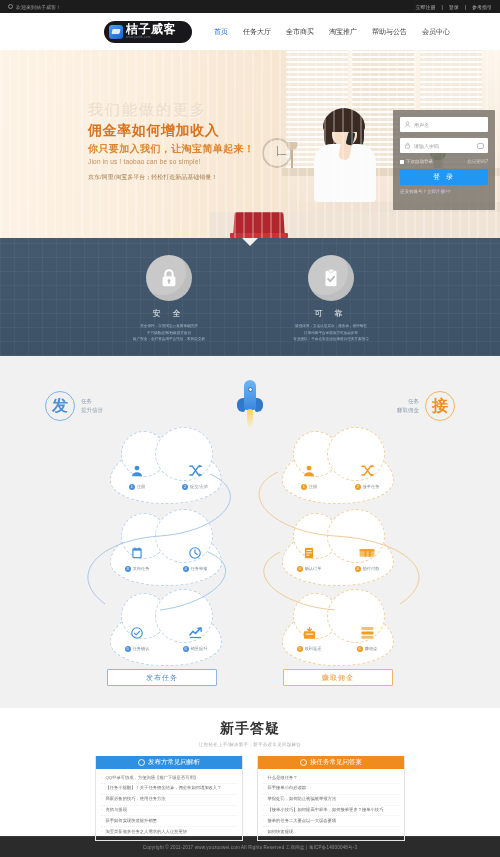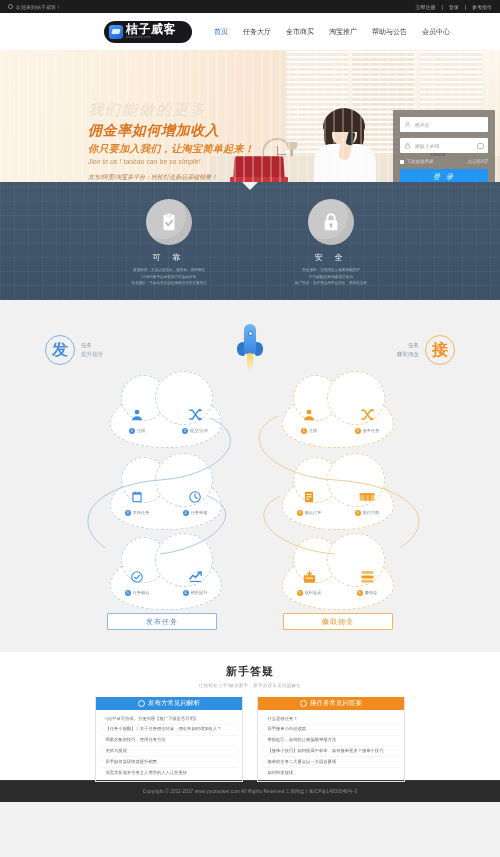--- a/index.html
+++ b/index.html
@@ -48,23 +48,22 @@
   .logo-sub { color:#6c7a88; font-size:3.2px; letter-spacing:.2px; margin-top:1px; }
 
   .nav { display:flex; align-items:center; gap:15px; margin-left:22px; }
   .nav a {
     font-size:7px; color:#3d3d3d; text-decoration:none; white-space:nowrap;
   }
   .nav a.active { color:#1a6fd4; }
 
   
   .hero {
-    height:132px; position:relative; overflow:hidden;
+    height:188px; position:relative; overflow:hidden;
     background:linear-gradient(100deg,#fdf3e6 0%,#fbeedd 28%,#f7e6d2 52%,#efe2d4 74%,#e9ddd0 100%);
-    font-style:italic;
   }
   .hero-blinds{
     position:absolute; inset:0;
     background:repeating-linear-gradient(90deg,rgba(255,255,255,.55) 0 2px,rgba(255,255,255,0) 2px 9px);
     opacity:.5;
   }
   .hero-window{
     position:absolute; right:0; top:0; width:210px; height:152px;
     background:linear-gradient(180deg,#fdf6ec,#f4e6d6);
   }
@@ -306,21 +305,21 @@
   .fbtn{
     width:110px; height:17px; border:1px solid #8fb7e2; color:#5b8dc4;
     font-size:7px; display:flex; align-items:center; justify-content:center;
     background:#fff; border-radius:1px; letter-spacing:1px;
   }
   .fbtn.or{ border-color:#f0b560; color:#e8942a; }
 
   
   .faq{ background:#fff; padding:12px 0 10px; height:128px; }
   .faq-title{
-    text-align:center; font-size:11px; color:#333; font-weight:bold; letter-spacing:1px;
+    text-align:center; font-size:14px; color:#333; font-weight:bold; letter-spacing:1px;
   }
   .faq-sub{
     text-align:center; font-size:4.5px; color:#aaa; margin-top:4px; letter-spacing:.3px;
   }
   .faq-cols{ display:flex; justify-content:center; gap:14px; margin-top:9px; }
   .faq-card{ width:148px; border:1px solid #e3e3e3; border-top:none; }
   .faq-hd{
     height:13px; background:#2f8fe0; color:#fff; font-size:6.5px;
     display:flex; align-items:center; justify-content:center; gap:3px;
   }
@@ -444,47 +443,47 @@
     </div>
   </div>
 
   <div class="features">
     <div class="notch"></div>
     <div class="fgrid">
 
       <div class="fcol">
         <div class="fcirc">
           <svg width="22" height="22" viewBox="0 0 24 24">
+            <rect x="5" y="10" width="14" height="11" rx="2" fill="#fff"></rect>
+            <path d="M8 10V7.5a4 4 0 018 0V10" fill="none" stroke="#fff" stroke-width="2.2"></path>
+            <circle cx="12" cy="15" r="1.6" fill="#b9b9b9"></circle>
+            <rect x="11.3" y="15.5" width="1.4" height="3" fill="#b9b9b9"></rect>
+          </svg>
+        </div>
+        <div class="ftitle">安 全</div>
+        <div class="flines">
+          <div>安全保障：采用阿里云最高等级防护</div>
+          <div>千万级数据库/秒级容灾备份</div>
+          <div>账户安全：全程资金由平台托管，零风险交易</div>
+        </div>
+      </div>
+
+      <div class="fcol">
+        <div class="fcirc">
+          <svg width="22" height="22" viewBox="0 0 24 24">
             <rect x="6" y="4" width="12" height="17" rx="1.6" fill="#fff"></rect>
             <rect x="9.5" y="2.4" width="5" height="3.2" rx="1" fill="#fff" stroke="#c9c9c9" stroke-width="0.8"></rect>
             <path d="M8.8 13l2.4 2.6 4.2-5" fill="none" stroke="#b9b9b9" stroke-width="2" stroke-linecap="round" stroke-linejoin="round"></path>
           </svg>
         </div>
         <div class="ftitle">可 靠</div>
         <div class="flines">
           <div>诚信体系：实名认证买家，服务商，保障每笔</div>
           <div>订单均由平台审核后方可放款发布</div>
           <div>专业团队：千余名专业运营师提供任务方案指导</div>
-        </div>
-      </div>
-
-      <div class="fcol">
-        <div class="fcirc">
-          <svg width="22" height="22" viewBox="0 0 24 24">
-            <rect x="5" y="10" width="14" height="11" rx="2" fill="#fff"></rect>
-            <path d="M8 10V7.5a4 4 0 018 0V10" fill="none" stroke="#fff" stroke-width="2.2"></path>
-            <circle cx="12" cy="15" r="1.6" fill="#b9b9b9"></circle>
-            <rect x="11.3" y="15.5" width="1.4" height="3" fill="#b9b9b9"></rect>
-          </svg>
-        </div>
-        <div class="ftitle">安 全</div>
-        <div class="flines">
-          <div>安全保障：采用阿里云最高等级防护</div>
-          <div>千万级数据库/秒级容灾备份</div>
-          <div>账户安全：全程资金由平台托管，零风险交易</div>
         </div>
       </div>
 
 
     </div>
   </div>
 
   <div class="flow">
 
     <div class="flow-head">

